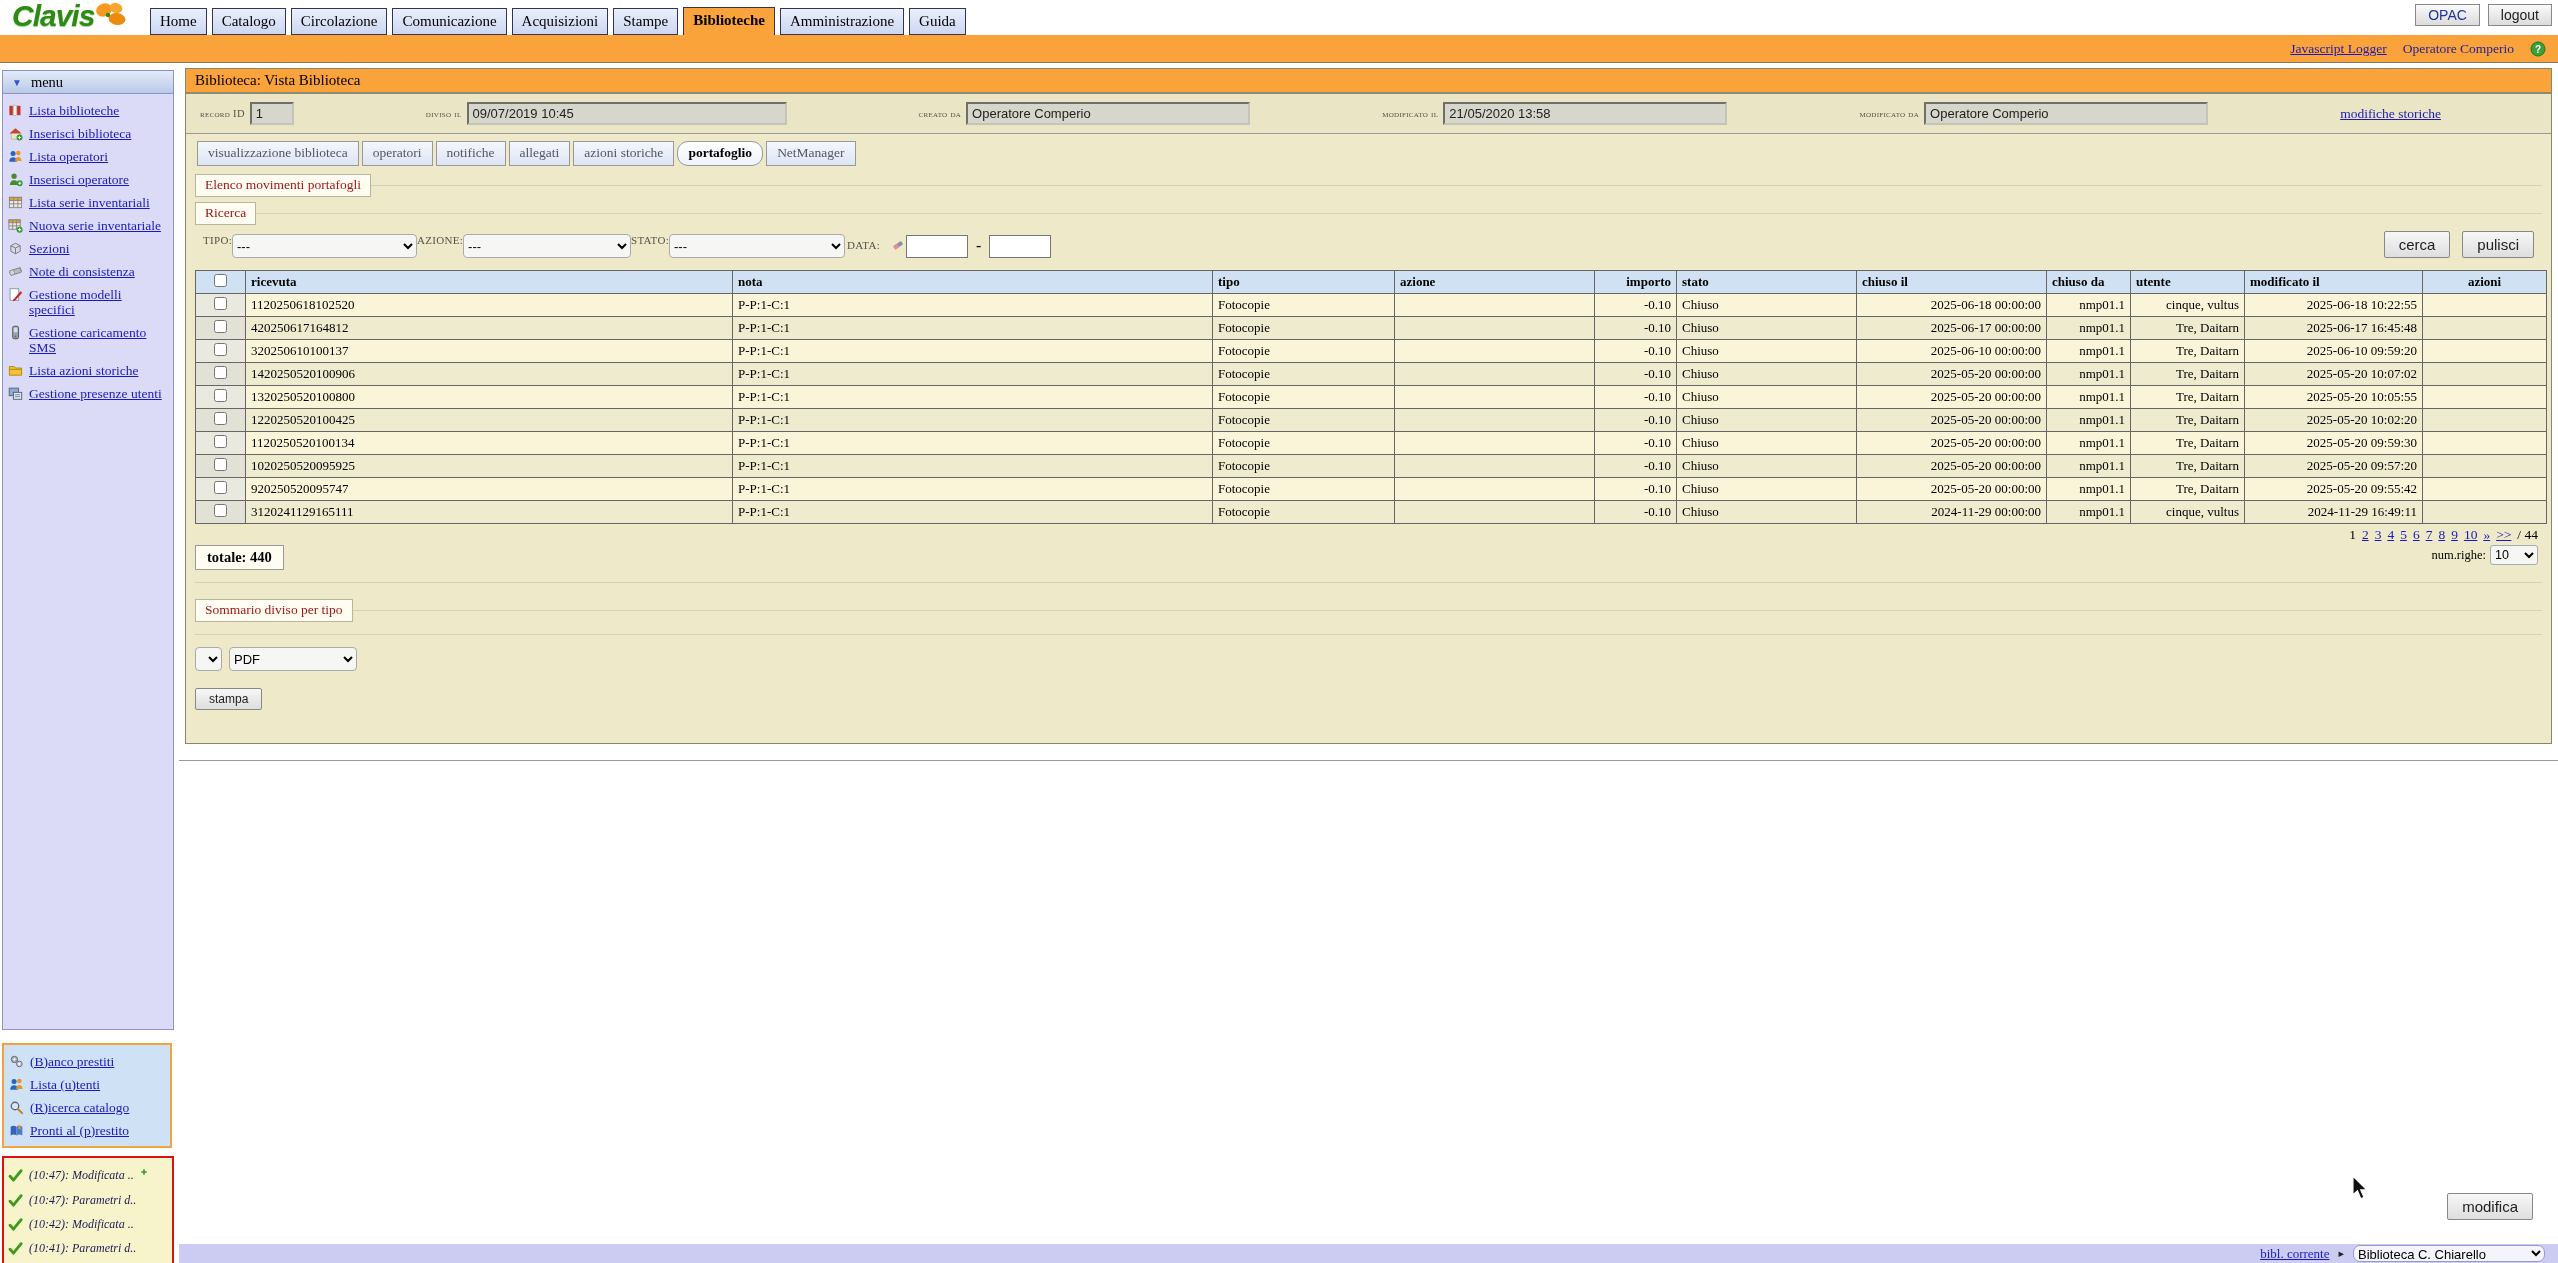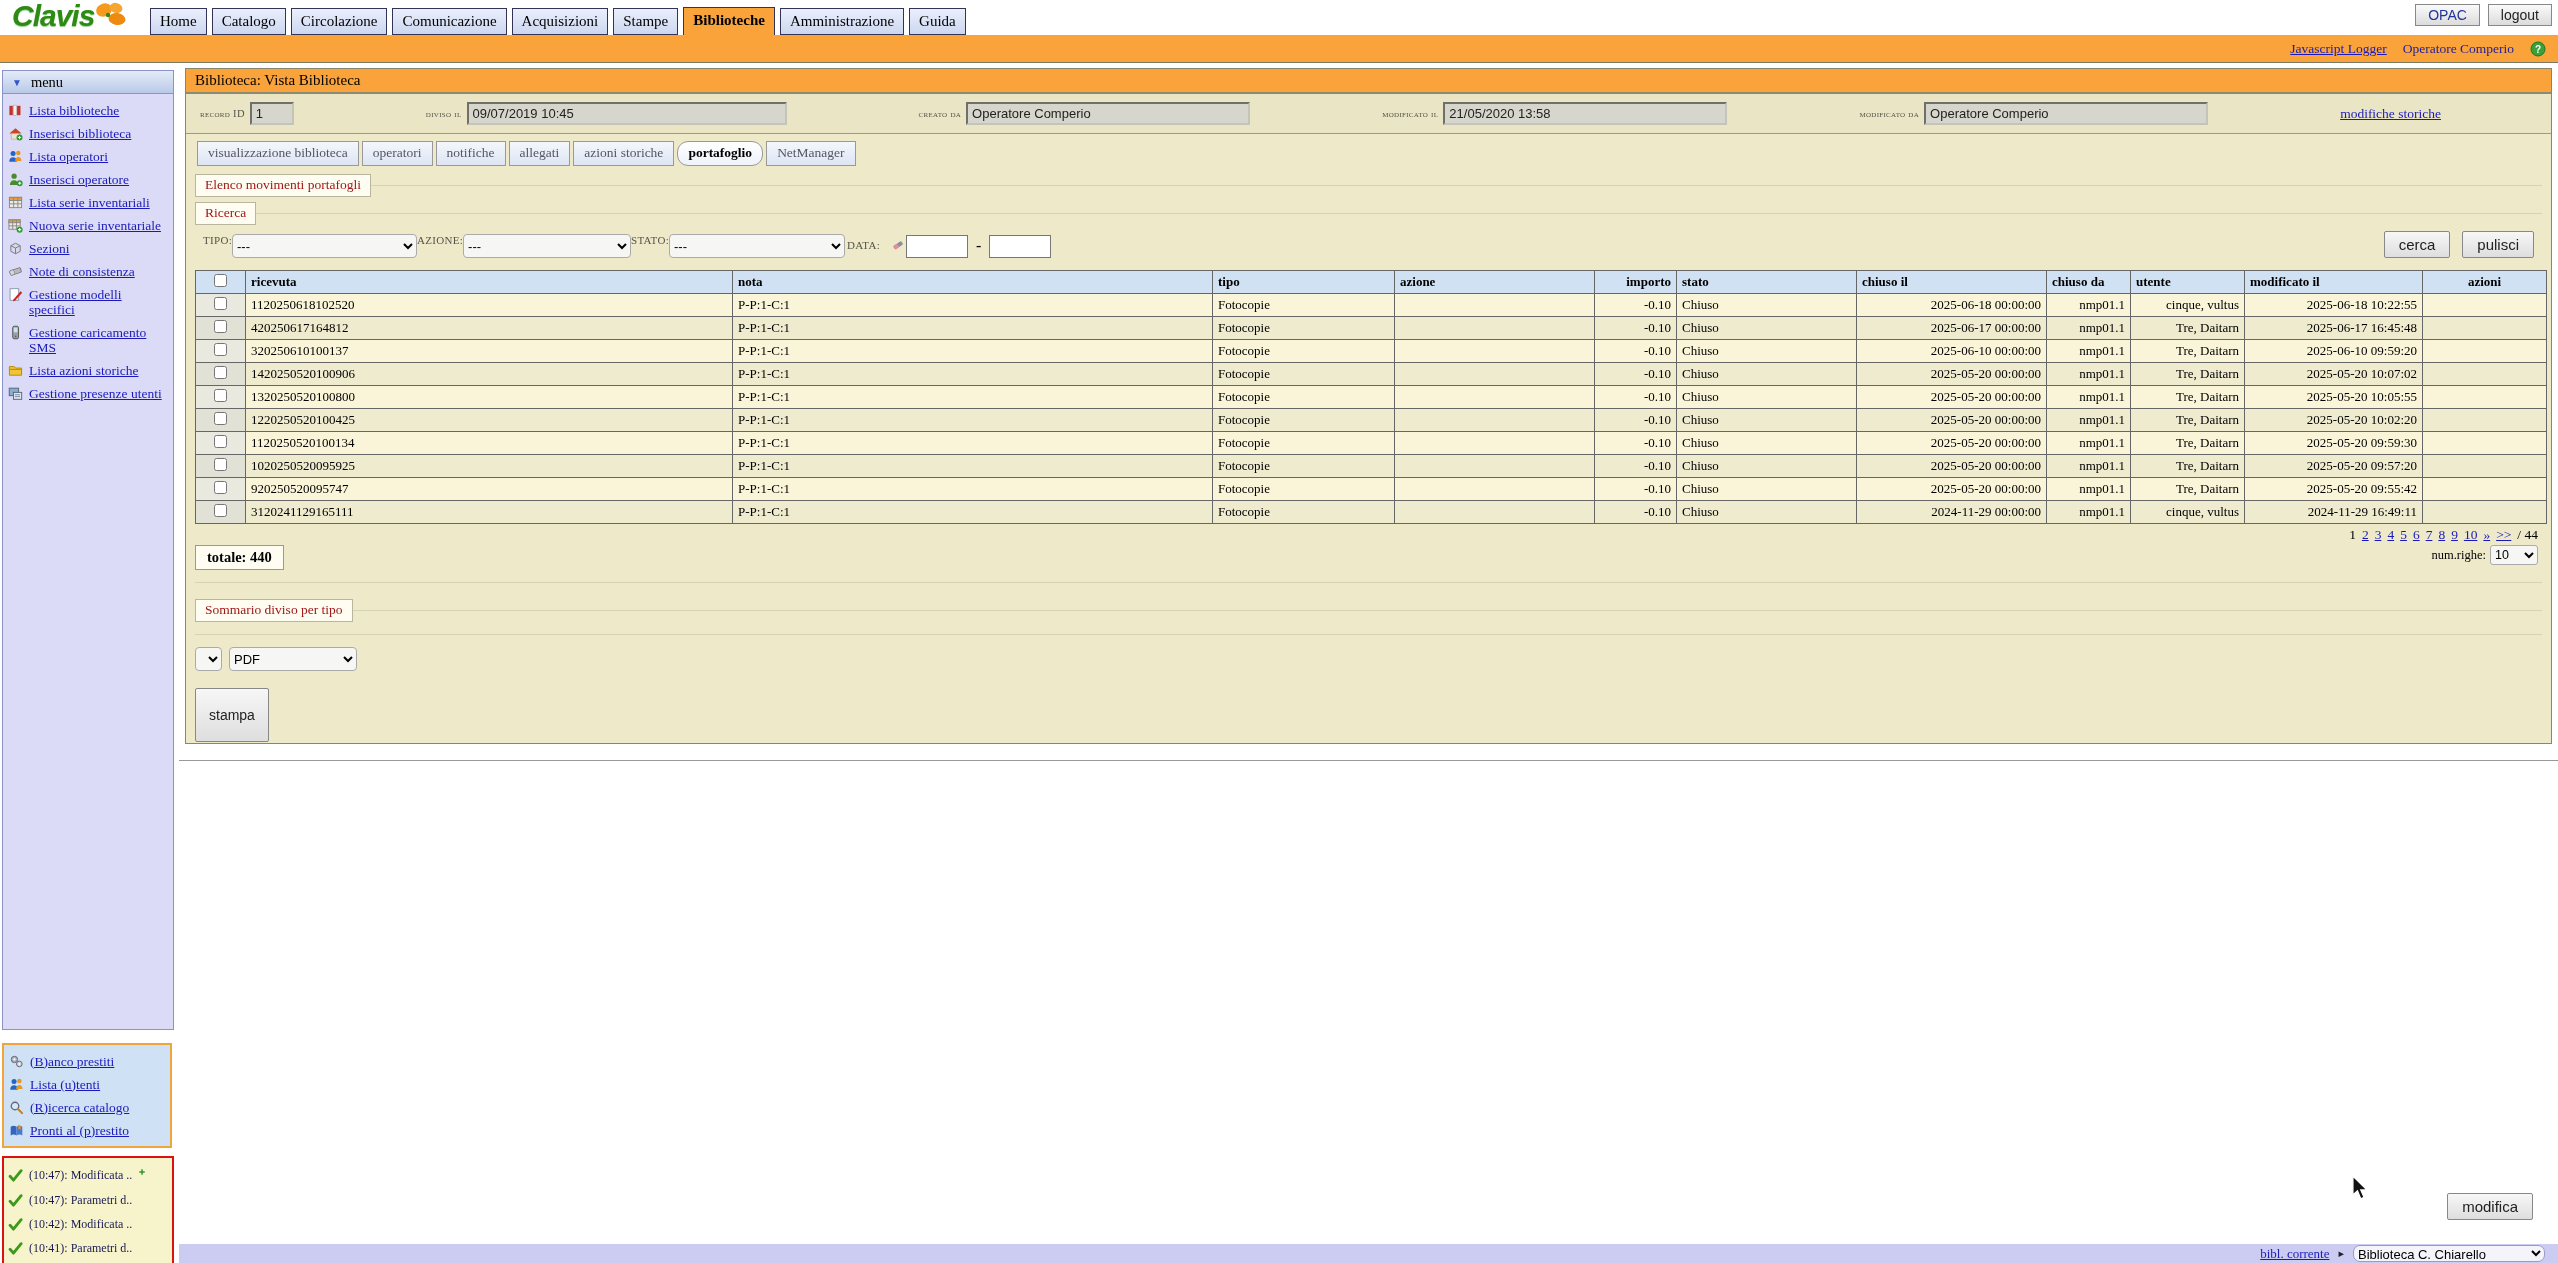--- a/index.html
+++ b/index.html
@@ -29,21 +29,21 @@
   .menubox { position:absolute; left:2px; top:7px; width:172px; height:960px; background:#dbdbf7; border:1px solid #8a93c8; }
   .menuhead { height:23px; background:linear-gradient(#e4ebf8,#b9c9e8); border-bottom:1px solid #8a93c8; display:flex; align-items:center; gap:9px; padding-left:9px; font-size:14.5px; }
   .menu-tri { color:#3355cc; font-size:10px; }
   .menulist { list-style:none; margin-top:5px; padding:0 5px 0 5px; }
   .menulist li { display:flex; gap:6px; padding:4px 0; align-items:flex-start; font-size:13.5px; line-height:15px; }
   .ic { width:15px; height:15px; flex:0 0 15px; margin-top:0; display:inline-block; }
   .ic svg { width:100%; height:100%; display:block; }
   .quickbox { position:absolute; left:2px; top:980px; width:170px; height:105px; background:#cfe1f5; border:2px solid #f2a33c; padding:5px 4px 0 5px; }
   .quickbox .qitem { display:flex; gap:6px; align-items:center; padding:3.5px 0; font-size:13.5px; }
   .notifbox { position:absolute; left:2px; top:1093px; width:172px; height:170px; background:#f7f3cb; border:2px solid #dd1111; padding:5px 3px 0 4px; }
-  .notifbox .nitem { display:flex; gap:6px; align-items:center; padding:4.5px 0; font-size:12px; color:#1a1a55; }
+  .notifbox .nitem { display:flex; gap:6px; align-items:center; padding:4.5px 0; font-size:12px; color:#1a1a55;font-style:italic; }
   .nplus { width:8px; height:8px; margin-bottom:8px; }
   .nplus svg { width:8px; height:8px; display:block; }
 
   
   .main { position:absolute; left:179px; top:63px; width:2379px; height:1200px; background:#fff; }
   .panel { position:absolute; left:6px; top:5px; width:2367px; border:1px solid #88876a; }
   .paneltitle { height:25px; background:#f9a33a; border-bottom:2px solid #8b8b74; display:flex; align-items:center; padding-left:9px; font-size:15px; }
   .recordstrip { height:40px; background:#e9e5c5; border-bottom:1px solid #999; display:flex; align-items:center; justify-content:space-between; padding:0 14px; }
   .rgroup { display:flex; align-items:center; gap:5px; }
   .rlabel { font-size:10.5px; color:#54534a; font-variant:small-caps; letter-spacing:.3px; }
@@ -656,21 +656,21 @@
           <span class="rule"></span>
         </div>
         <div class="divider"></div>
 
         <div class="exportrow">
           <select class="tinysel"><option></option></select>
           <select class="fmtsel"><option>PDF</option></select>
         </div>
 
         <div class="stamparow">
-          <button class="formbtn" style="font-size:14px;padding:18px 13px">stampa</button>
+          <button class="formbtn" style="font-size:12px;padding:3px 13px">stampa</button>
         </div>
       </div>
     </div>
 
     <div class="bottomrule"></div>
 
     <button class="formbtn modifica-btn">modifica</button>
 
     <div class="footerbar">
       <a href="#">bibl. corrente</a>

